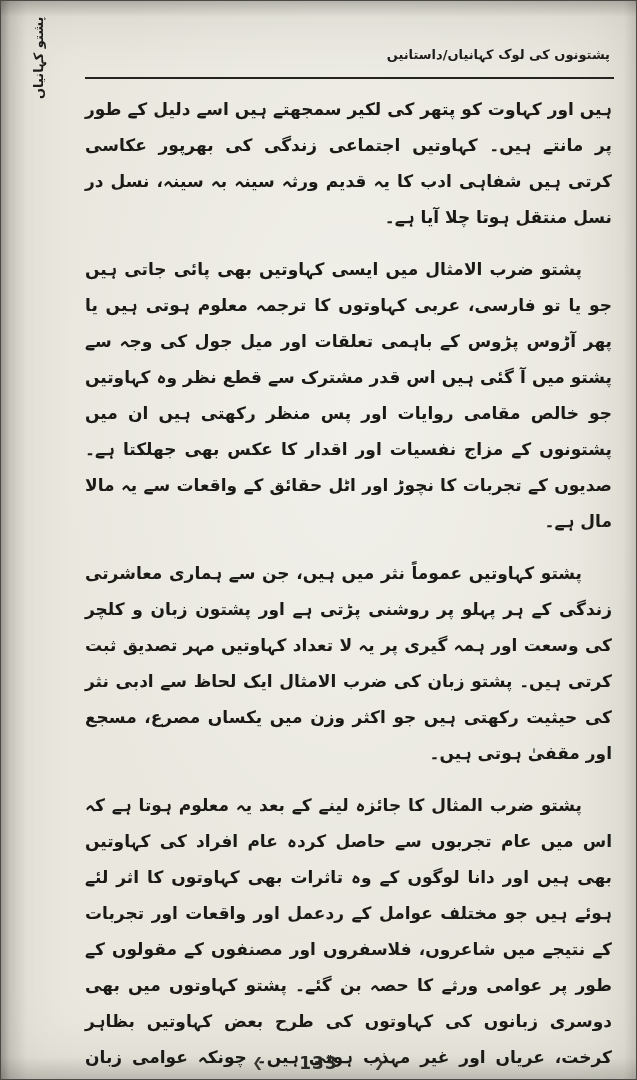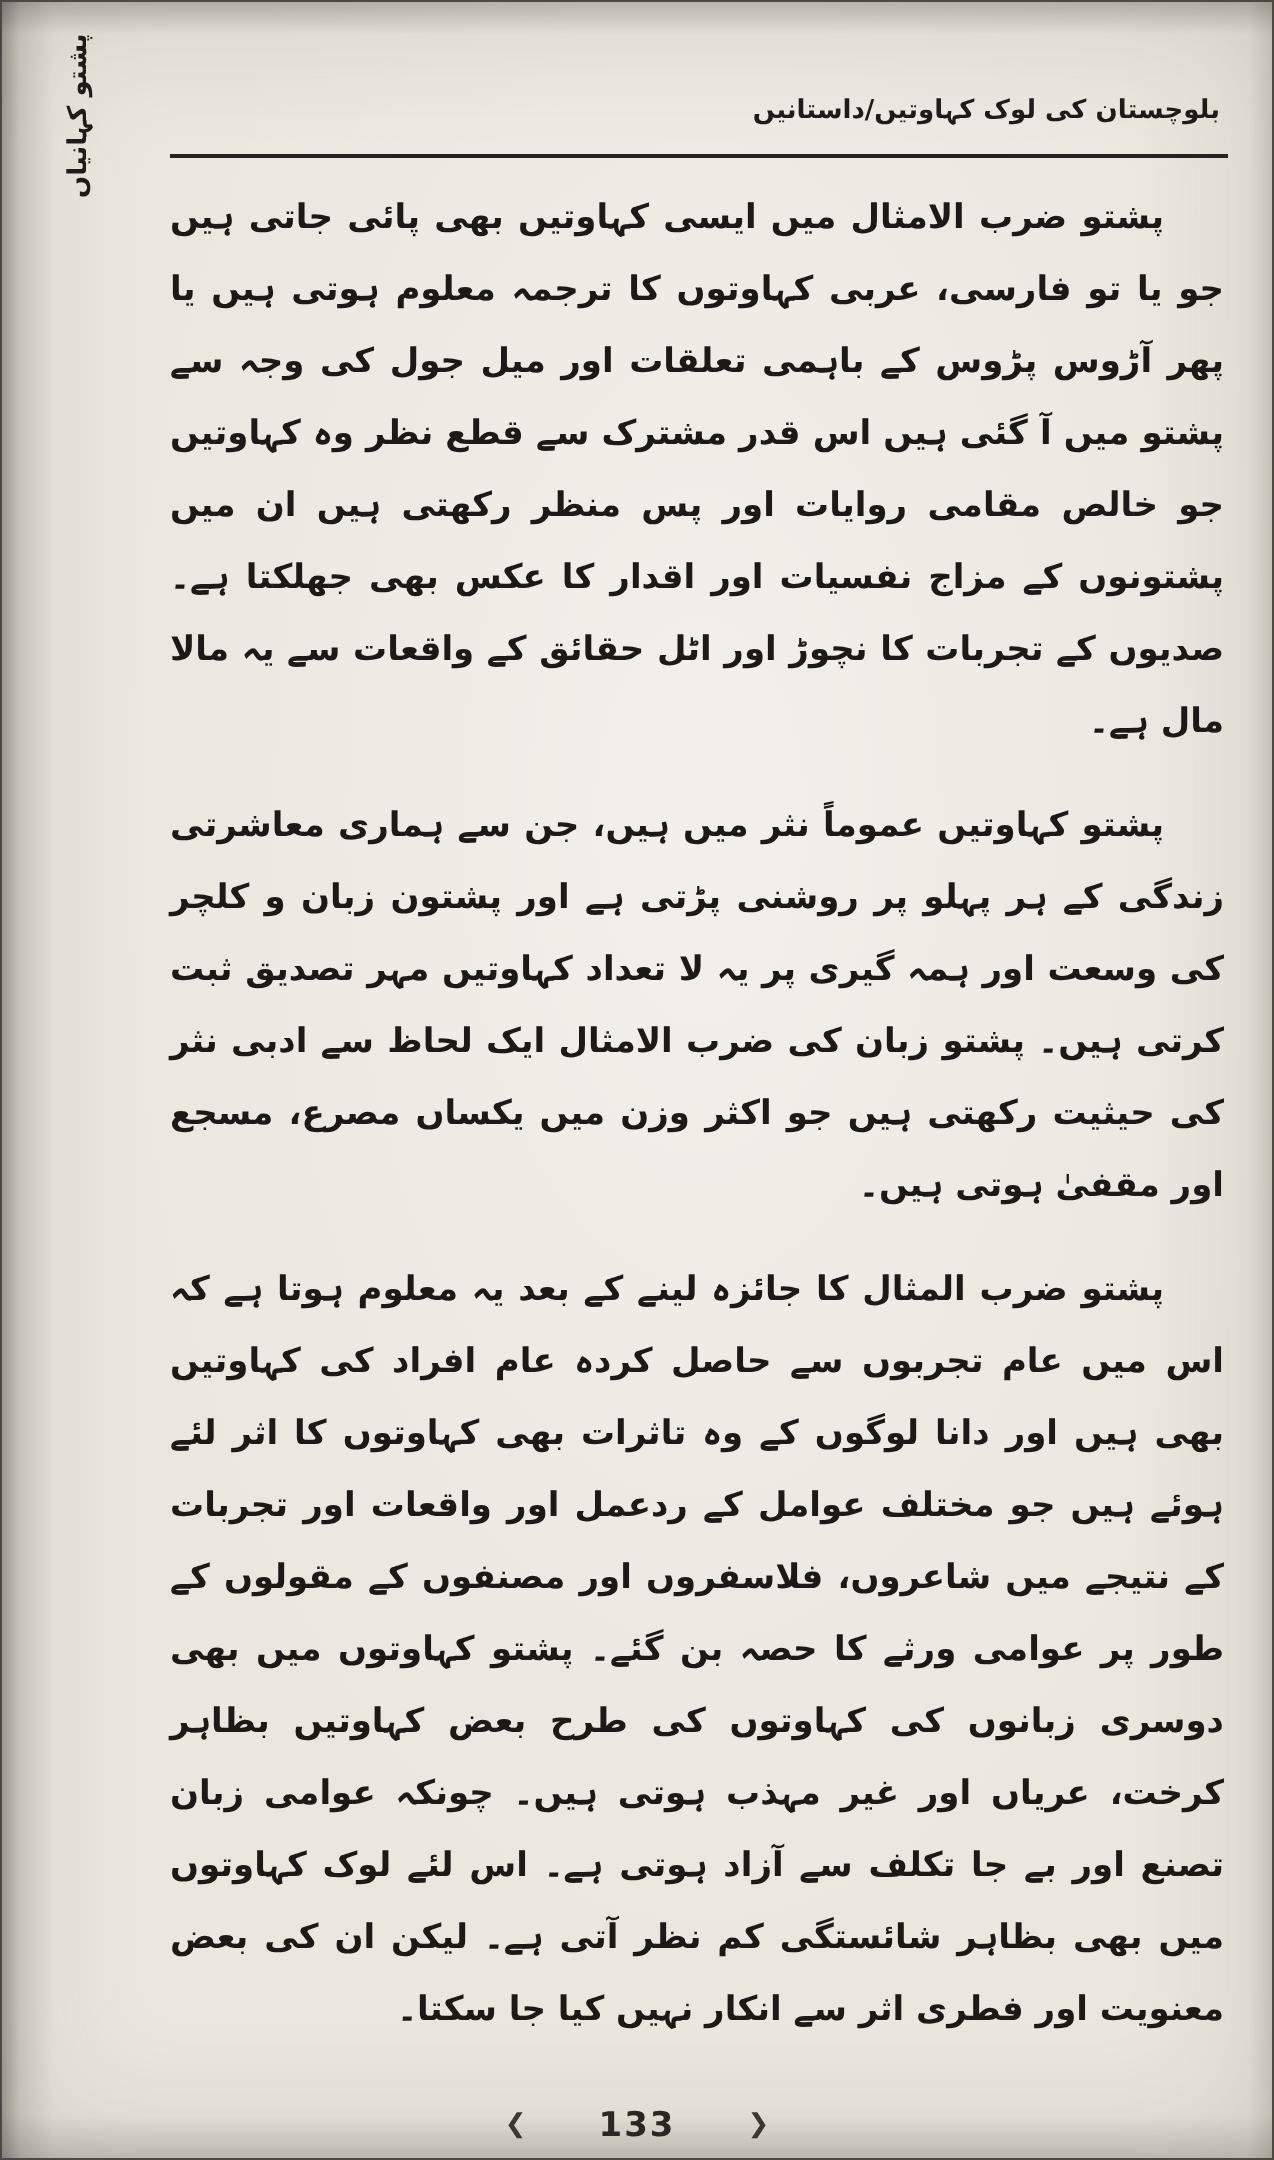--- a/index.html
+++ b/index.html
@@ -80,27 +80,28 @@
     font-size: 17px;
     font-weight: bold;
     letter-spacing: 1px;
   }
 </style>
 </head>
 <body>
 
 <div class="page">
 
-  <div class="running-header">بلوچستان کی لوک کہاوتیں/داستانیں</div>
+  <div class="running-header">پشتونوں کی لوک کہانیاں/داستانیں</div>
 
   <div class="side-label">پشتو کہانیاں</div>
 
   <hr class="header-rule">
 
   <div class="body-text">
+    <p class="continuation">ہیں اور کہاوت کو پتھر کی لکیر سمجھتے ہیں اسے دلیل کے طور پر مانتے ہیں۔ کہاوتیں اجتماعی زندگی کی بھرپور عکاسی کرتی ہیں شفاہی ادب کا یہ قدیم ورثہ سینہ بہ سینہ، نسل در نسل منتقل ہوتا چلا آیا ہے۔</p>
     <p>پشتو ضرب الامثال میں ایسی کہاوتیں بھی پائی جاتی ہیں جو یا تو فارسی، عربی کہاوتوں کا ترجمہ معلوم ہوتی ہیں یا پھر آڑوس پڑوس کے باہمی تعلقات اور میل جول کی وجہ سے پشتو میں آ گئی ہیں اس قدر مشترک سے قطع نظر وہ کہاوتیں جو خالص مقامی روایات اور پس منظر رکھتی ہیں ان میں پشتونوں کے مزاج نفسیات اور اقدار کا عکس بھی جھلکتا ہے۔ صدیوں کے تجربات کا نچوڑ اور اٹل حقائق کے واقعات سے یہ مالا مال ہے۔</p>
     <p>پشتو کہاوتیں عموماً نثر میں ہیں، جن سے ہماری معاشرتی زندگی کے ہر پہلو پر روشنی پڑتی ہے اور پشتون زبان و کلچر کی وسعت اور ہمہ گیری پر یہ لا تعداد کہاوتیں مہر تصدیق ثبت کرتی ہیں۔ پشتو زبان کی ضرب الامثال ایک لحاظ سے ادبی نثر کی حیثیت رکھتی ہیں جو اکثر وزن میں یکساں مصرع، مسجع اور مقفیٰ ہوتی ہیں۔</p>
     <p>پشتو ضرب المثال کا جائزہ لینے کے بعد یہ معلوم ہوتا ہے کہ اس میں عام تجربوں سے حاصل کردہ عام افراد کی کہاوتیں بھی ہیں اور دانا لوگوں کے وہ تاثرات بھی کہاوتوں کا اثر لئے ہوئے ہیں جو مختلف عوامل کے ردعمل اور واقعات اور تجربات کے نتیجے میں شاعروں، فلاسفروں اور مصنفوں کے مقولوں کے طور پر عوامی ورثے کا حصہ بن گئے۔ پشتو کہاوتوں میں بھی دوسری زبانوں کی کہاوتوں کی طرح بعض کہاوتیں بظاہر کرخت، عریاں اور غیر مہذب ہوتی ہیں۔ چونکہ عوامی زبان تصنع اور بے جا تکلف سے آزاد ہوتی ہے۔ اس لئے لوک کہاوتوں میں بھی بظاہر شائستگی کم نظر آتی ہے۔ لیکن ان کی بعض معنویت اور فطری اثر سے انکار نہیں کیا جا سکتا۔</p>
 
   </div>
 
   <div class="footer">
     <span class="ornament">❮</span><span class="page-number">133</span><span class="ornament">❯</span>
   </div>
 

